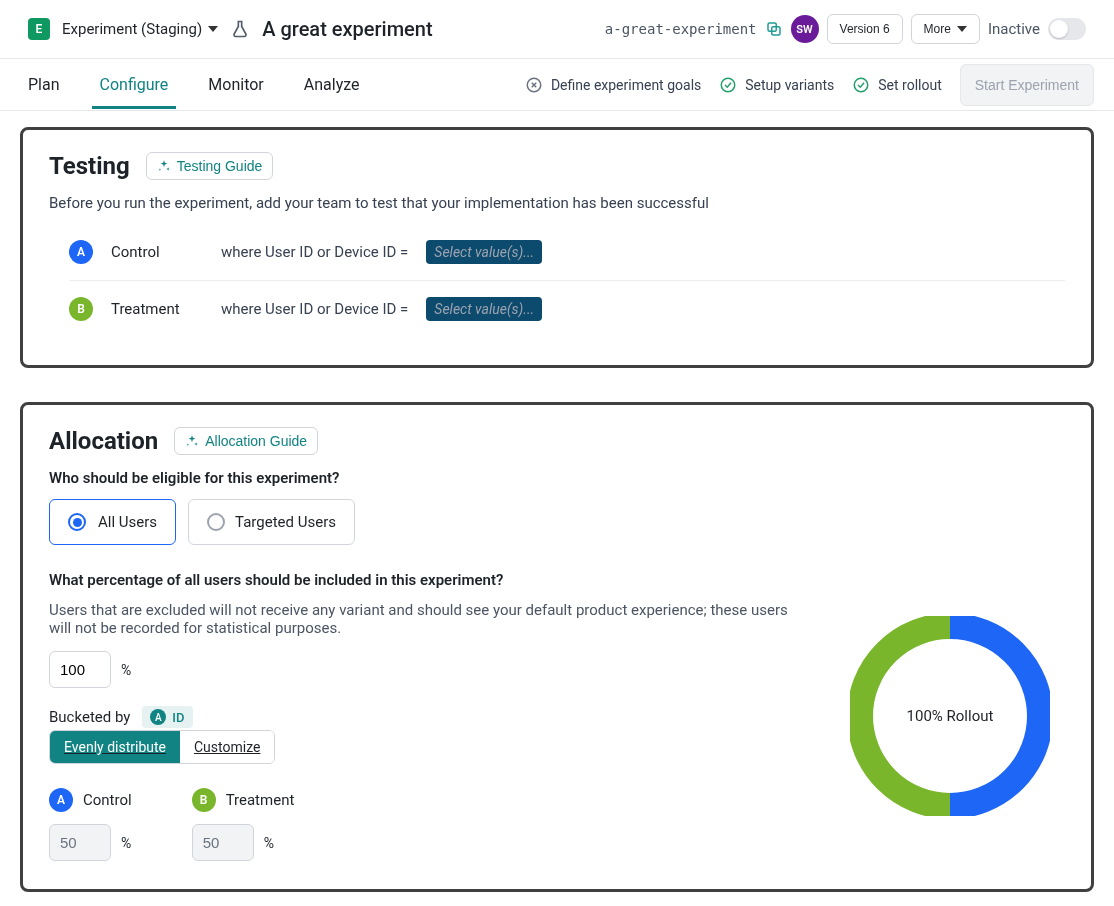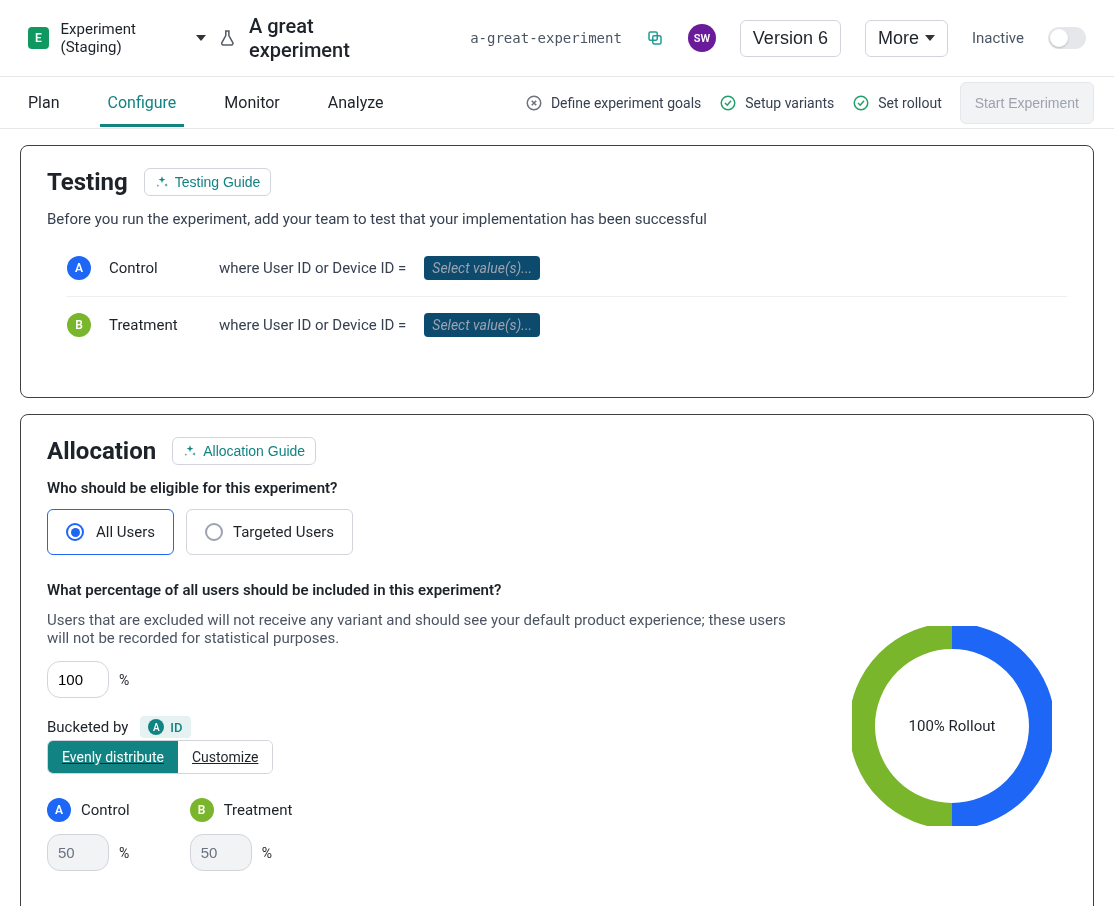--- a/index.html
+++ b/index.html
@@ -21,74 +21,74 @@
   .header-left { display: flex; align-items: center; gap: 12px; flex: 1; }
   .proj-badge {
     width: 22px; height: 22px; border-radius: 4px; background: #0f9960;
     color: #fff; font-weight: 600; font-size: 12px; display: flex;
     align-items: center; justify-content: center;
   }
   .proj-name { display: flex; align-items: center; gap: 6px; font-size: 15px; cursor: pointer; }
   .chevron { width: 0; height: 0; border-left: 5px solid transparent; border-right: 5px solid transparent; border-top: 6px solid #333; display: inline-block; }
   .flask-icon { width: 20px; height: 20px; opacity: .85; }
   .exp-title { font-size: 20px; font-weight: 500; }
-  .header-right { display: flex; align-items: center; gap: 24px; margin-left: 48px; }
+  .header-right { display: flex; align-items: center; gap: 8px; margin-left: 48px; }
   .slug {
     font-family: ui-monospace, Menlo, monospace;
     font-size: 14px; color: #4b5563;
   }
   .copy-icon { width: 18px; height: 18px; color: #209c94; cursor: pointer; }
   .avatar {
     width: 28px; height: 28px; border-radius: 50%; background: #6a1b9a;
     color: #fff; font-size: 11px; font-weight: 600; display: flex;
     align-items: center; justify-content: center;
   }
   .btn-outline {
     border: 1px solid #d1d5db; background: #fff; border-radius: 6px;
-    padding: 7px 12px; font-size: 18px; cursor: pointer; display: flex;
+    padding: 7px 12px; font-size: 12px; cursor: pointer; display: flex;
     align-items: center; gap: 6px; color: #1e2329;
   }
   .status-label { font-size: 15px; color: #4b5563; }
   .toggle {
     width: 38px; height: 22px; background: #e5e7eb; border-radius: 11px;
     position: relative; cursor: pointer;
   }
   .toggle::after {
     content: ""; position: absolute; left: 2px; top: 2px;
     width: 18px; height: 18px; border-radius: 50%; background: #fff;
     box-shadow: 0 1px 2px rgba(0,0,0,.2);
   }
   
   .tabrow {
     display: flex; align-items: center; padding: 0 20px;
     border-bottom: 1px solid #e5e7eb; height: 52px;
   }
-  .tabs { display: flex; gap: 32px; }
+  .tabs { display: flex; gap: 24px; }
   .tab {
     padding: 14px 8px; font-size: 16px; cursor: pointer; position: relative;
     color: #1e2329;
   }
   .tab.active { color: #128383; }
   .tab.active::after {
     content: ""; position: absolute; left: 0; right: 0; bottom: -1px;
     height: 3px; background: #128383;
   }
   .spacer { flex: 1; }
   .checks { display: flex; align-items: center; gap: 18px; }
   .check-item { display: flex; align-items: center; gap: 8px; font-size: 14px; color: #374151; }
   .circ-icon { width: 18px; height: 18px; }
   .btn-start {
     background: #f1f3f4; border: 1px solid #e5e7eb; border-radius: 6px;
     padding: 12px 14px; font-size: 14px; color: #9ca3af; cursor: not-allowed;
   }
   
   .content { padding: 16px 20px 40px; }
   .panel {
-    border: 1px solid #404040; border-radius: 8px; padding: 22px 26px 44px;
-    margin-bottom: 16px;
+    border: 3px solid #404040; border-radius: 8px; padding: 22px 26px 28px;
+    margin-bottom: 34px;
   }
   .panel-head { display: flex; align-items: center; gap: 16px; margin-bottom: 14px; }
   .panel-title { font-size: 24px; font-weight: 700; }
   .guide-btn {
     border: 1px solid #d1d5db; border-radius: 6px; padding: 5px 10px;
     font-size: 14px; color: #128383; background: #fff; cursor: pointer;
     display: inline-flex; align-items: center; gap: 6px;
   }
   .sparkle { width: 14px; height: 14px; color: #128383; }
   .panel-desc { font-size: 15px; color: #374151; margin-bottom: 20px; }
@@ -129,21 +129,21 @@
   }
   .radio-card.selected .radio-outer { border-color: #1e66f5; }
   .radio-inner {
     width: 9px; height: 9px; border-radius: 50%; background: #1e66f5;
   }
   .alloc-body { display: flex; gap: 30px; }
   .alloc-left { flex: 1; }
   .alloc-right { width: 230px; display: flex; align-items: center; justify-content: center; }
   .percent-row { display: flex; align-items: center; gap: 10px; }
   .num-input {
-    width: 62px; border: 1px solid #d1d5db; border-radius: 13px; padding: 9px 10px;
+    width: 62px; border: 1px solid #d1d5db; border-radius: 6px; padding: 9px 10px;
     font-size: 15px;
   }
   .num-input.ro { background: #f1f3f4; color: #6b7280; }
   .bucket-row { display: flex; align-items: center; gap: 12px; margin-top: 18px; font-size: 15px; }
   .bucket-chip {
     background: #e6f2f2; border-radius: 4px; padding: 3px 8px; display: inline-flex;
     align-items: center; gap: 6px; font-size: 13px; color: #128383; font-weight: 500;
   }
   .bucket-chip .dot {
     width: 16px; height: 16px; border-radius: 50%; background: #128383;

